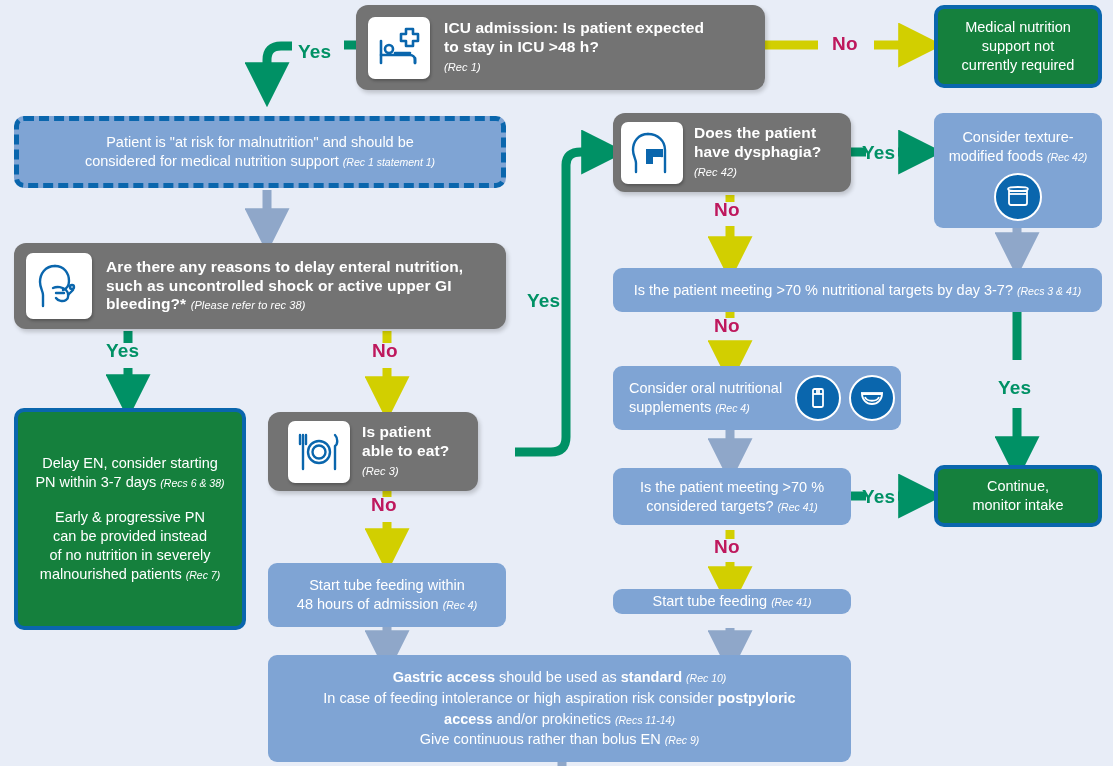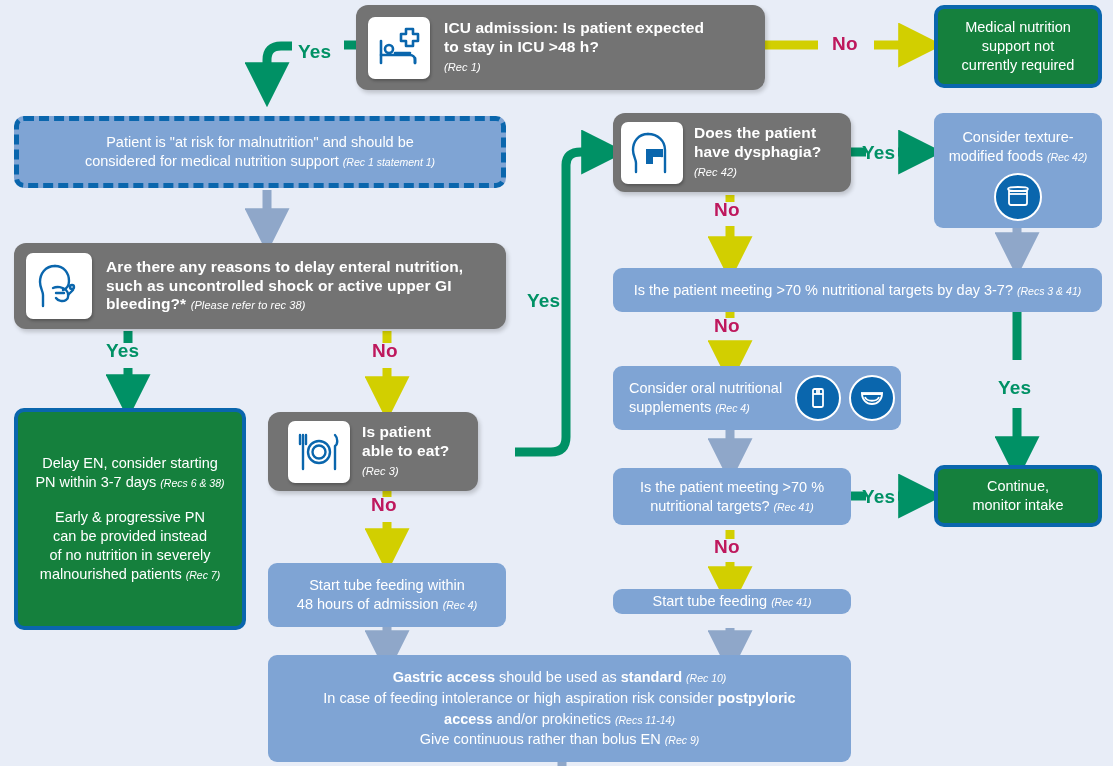--- a/index.html
+++ b/index.html
@@ -335,21 +335,21 @@
           <path d="M6 12 C8 17 18 17 20 12"></path>
           <path d="M2 8 h22"></path>
         </g>
       </svg>
     </span>
   </div>
 
   <div class="node l-box" style="left:613px;top:468px;width:238px;height:57px;">
     <span>
       <span>Is the patient meeting &gt;70 %</span><br>
-      <span>nutritional targets?</span>
+      <span>considered targets?</span>
       <span class="rec-i">(Rec 41)</span>
     </span>
   </div>
 
   <div class="node l-box bordered" style="left:934px;top:465px;width:168px;height:62px;">
     <span>
       <span>Continue,</span><br>
       <span>monitor intake</span>
     </span>
   </div>

